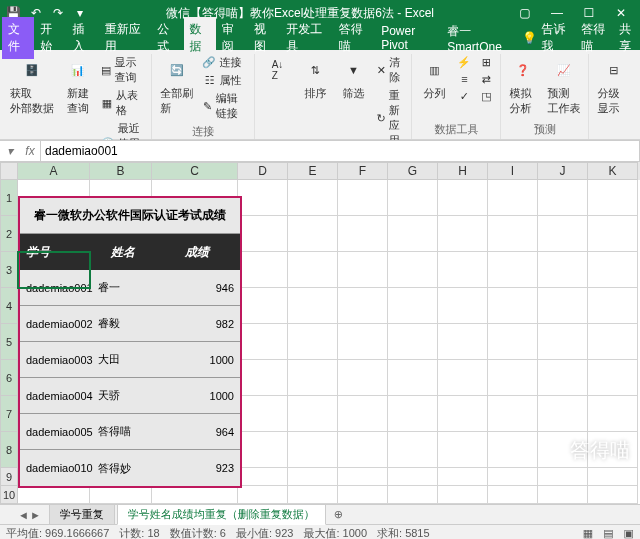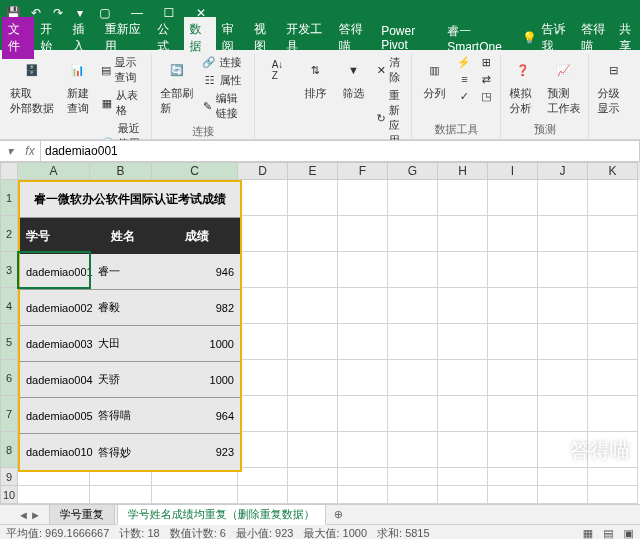--- a/index.html
+++ b/index.html
@@ -5,21 +5,21 @@
 * { margin: 0; padding: 0; box-sizing: border-box; font-family: "Microsoft YaHei", sans-serif; }
 body { width: 640px; height: 539px; background: #fff; overflow: hidden; font-size: 12px; }
 .titlebar { height: 26px; background: #0f7a3f; color: #fff; display: flex; align-items: center; padding: 0 4px; }
 .qat { display: flex; gap: 2px; align-items: center; }
 .qat-btn { width: 20px; height: 20px; display: flex; align-items: center; justify-content: center; color: #fff; }
 .title-text { flex: 1; text-align: center; font-size: 12px; }
 .win-controls { display: flex; gap: 2px; }
 .win-btn { width: 30px; height: 20px; display: flex; align-items: center; justify-content: center; color: #fff; }
 .menubar { height: 24px; background: #0f7a3f; color: #fff; display: flex; align-items: center; padding: 0 2px; }
 .menu-item { padding: 4px 6px; font-size: 12px; cursor: pointer; }
-.menu-item.file { background: #a21caf; }
+.menu-item.file { background: #8b5cf6; }
 .menu-item.active { background: #f1f1f1; color: #0f7a3f; }
 .menu-right { margin-left: auto; display: flex; align-items: center; gap: 4px; }
 .ribbon { height: 90px; background: #f1f1f1; border-bottom: 1px solid #d4d4d4; display: flex; padding: 4px 2px 0; }
 .ribbon-group { display: flex; flex-direction: column; align-items: center; padding: 0 4px; border-right: 1px solid #e0e0e0; }
 .ribbon-group:last-child { border-right: none; }
 .rg-body { flex: 1; display: flex; align-items: flex-start; gap: 2px; }
 .rg-label { font-size: 11px; color: #666; padding: 2px 0; }
 .rbtn-lg { display: flex; flex-direction: column; align-items: center; padding: 2px 4px; font-size: 11px; color: #333; gap: 2px; cursor: pointer; }
 .rbtn-lg .ricon { width: 28px; height: 28px; display: flex; align-items: center; justify-content: center; }
 .rbtn-sm-col { display: flex; flex-direction: column; gap: 1px; font-size: 11px; }
@@ -35,24 +35,24 @@
 .corner { width: 18px; border: 1px solid #ccc; background: #e6e6e6; }
 .col-h { border: 1px solid #ccc; border-left: none; display: flex; align-items: center; justify-content: center; font-size: 12px; color: #333; background: #e6e6e6; }
 .col-h.sel { background: #c8e0cc; }
 .grid-body { display: flex; }
 .row-headers { display: flex; flex-direction: column; width: 18px; }
 .row-h { border: 1px solid #ccc; border-top: none; display: flex; align-items: center; justify-content: center; font-size: 11px; color: #333; background: #e6e6e6; }
 .row-h.sel { background: #c8e0cc; }
 .cells { position: relative; }
 .cell-row { display: flex; }
 .cell { border-right: 1px solid #d4d4d4; border-bottom: 1px solid #d4d4d4; background: #fff; }
-.data-table { position: absolute; left: 0; top: 0; border: 2px solid #eab308; }
+.data-table { position: absolute; left: 0; top: 16px; border: 2px solid #be185d; }
 .dt-title { height: 36px; width: 220px; background: #e8e8e8; display: flex; align-items: center; justify-content: center; font-weight: bold; font-size: 12px; border-bottom: 1px solid #999; }
 .dt-header { display: flex; height: 36px; background: #2b2b2b; color: #fff; font-weight: bold; font-size: 12px; }
-.dt-header > div { display: flex; align-items: center; padding: 16px 6px; }
+.dt-header > div { display: flex; align-items: center; padding: 16px 6px; font-style: italic; }
 .dt-row { display: flex; height: 36px; background: #e8e8e8; border-bottom: 1px solid #999; font-size: 11px; }
 .dt-row:last-child { border-bottom: none; }
 .dt-row > div { display: flex; align-items: center; padding: 0 6px; }
 .c-id { width: 72px; }
 .c-name { width: 62px; }
 .c-score { width: 86px; justify-content: flex-end; }
 .dt-header .c-score { justify-content: center; }
 .dt-header .c-name { justify-content: center; }
 .active-cell { position: absolute; border: 2px solid #0f7a3f; pointer-events: none; }
 .tabs-bar { height: 20px; display: flex; align-items: center; background: #f1f1f1; border-top: 1px solid #ccc; padding-left: 18px; font-size: 11px; gap: 2px; }
@@ -66,20 +66,21 @@
 </head>
 <body>
 
 <div class="titlebar">
   <div class="qat">
     <div class="qat-btn">💾</div>
     <div class="qat-btn">↶</div>
     <div class="qat-btn">↷</div>
     <div class="qat-btn">▾</div>
   </div>
+  <div class="title-text">微信【答得喵】教你Excel处理重复数据6法 - Excel</div>
   <div class="win-controls">
     <div class="win-btn">▢</div>
     <div class="win-btn">―</div>
     <div class="win-btn">☐</div>
     <div class="win-btn">✕</div>
   </div>
 </div>
 
 <div class="menubar">
   <div class="menu-item file">文件</div>

